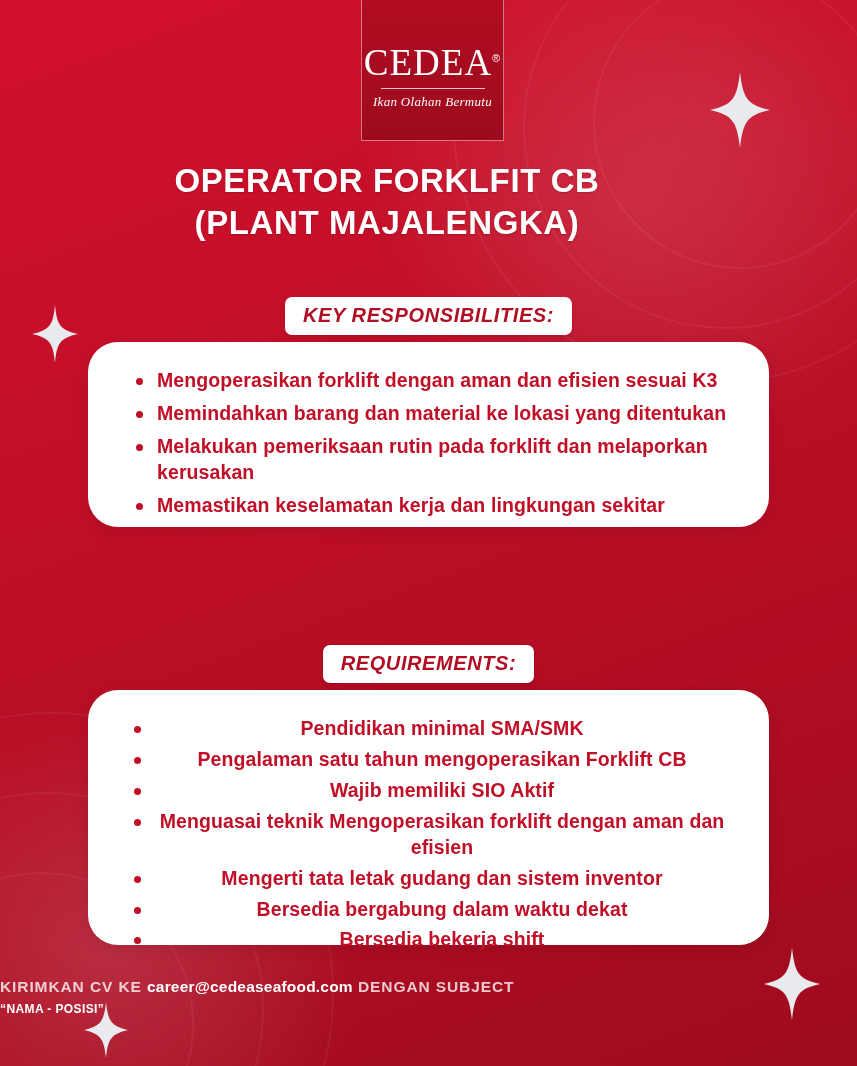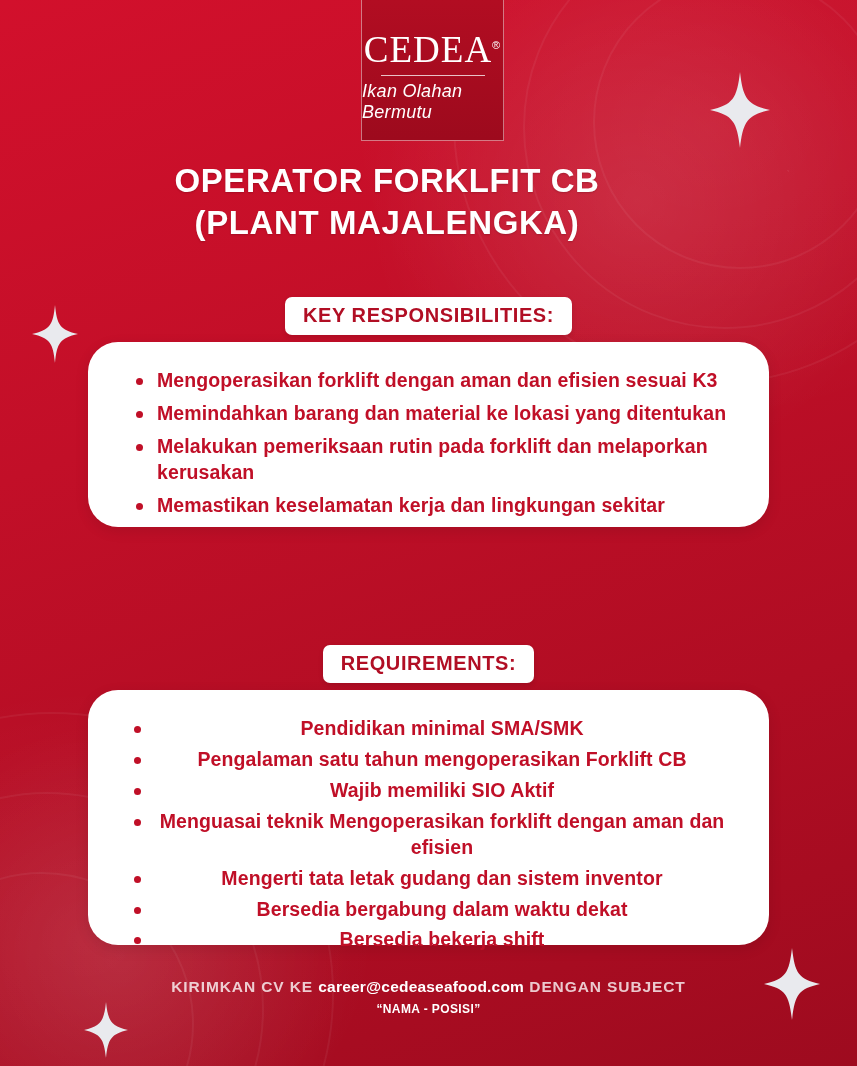--- a/index.html
+++ b/index.html
@@ -83,23 +83,23 @@
     font-family: "Liberation Sans", sans-serif;
   }
   .logo-rule {
     width: 104px;
     height: 1px;
     background: rgba(255,255,255,0.75);
     margin: 7px 0 5px;
   }
   .logo-tag {
     color: #ffffff;
-    font-family: Liberation Sans, sans-serif;
+    font-family: Liberation Serif, serif;
     font-style: italic;
-    font-size: 18px;
+    font-size: 13px;
     letter-spacing: 0.3px;
   }
 
   
   .title {
     position: absolute;
     top: 160px;
     left: 0;
     width: 774px;
     text-align: center;
@@ -116,20 +116,21 @@
   .section-head {
     display: inline-block;
     background: #ffffff;
     color: #b10e24;
     font-size: 20px;
     font-weight: bold;
     letter-spacing: 0.6px;
     padding: 7px 18px 8px;
     border-radius: 7px;
     box-shadow: 0 2px 5px rgba(0,0,0,0.12);
+    font-style: italic;
   }
   .head-wrap {
     position: absolute;
     left: 0;
     width: 857px;
     text-align: center;
   }
   .head-wrap.resp { top: 297px; }
   .head-wrap.req { top: 645px; }
 
@@ -174,21 +175,21 @@
     background: #c00f27;
   }
   .card.req ul.bullets li { margin-bottom: 5px; text-align: center; }
 
   
   .footer {
     position: absolute;
     left: 0;
     top: 975px;
     width: 857px;
-    text-align: center;
+    text-align: left;
     color: rgba(255,255,255,0.78);
     font-size: 15.5px;
     font-weight: bold;
     letter-spacing: 0.9px;
     line-height: 1.6;
   }
   .footer .email {
     color: #ffffff;
     letter-spacing: 0.2px;
   }

